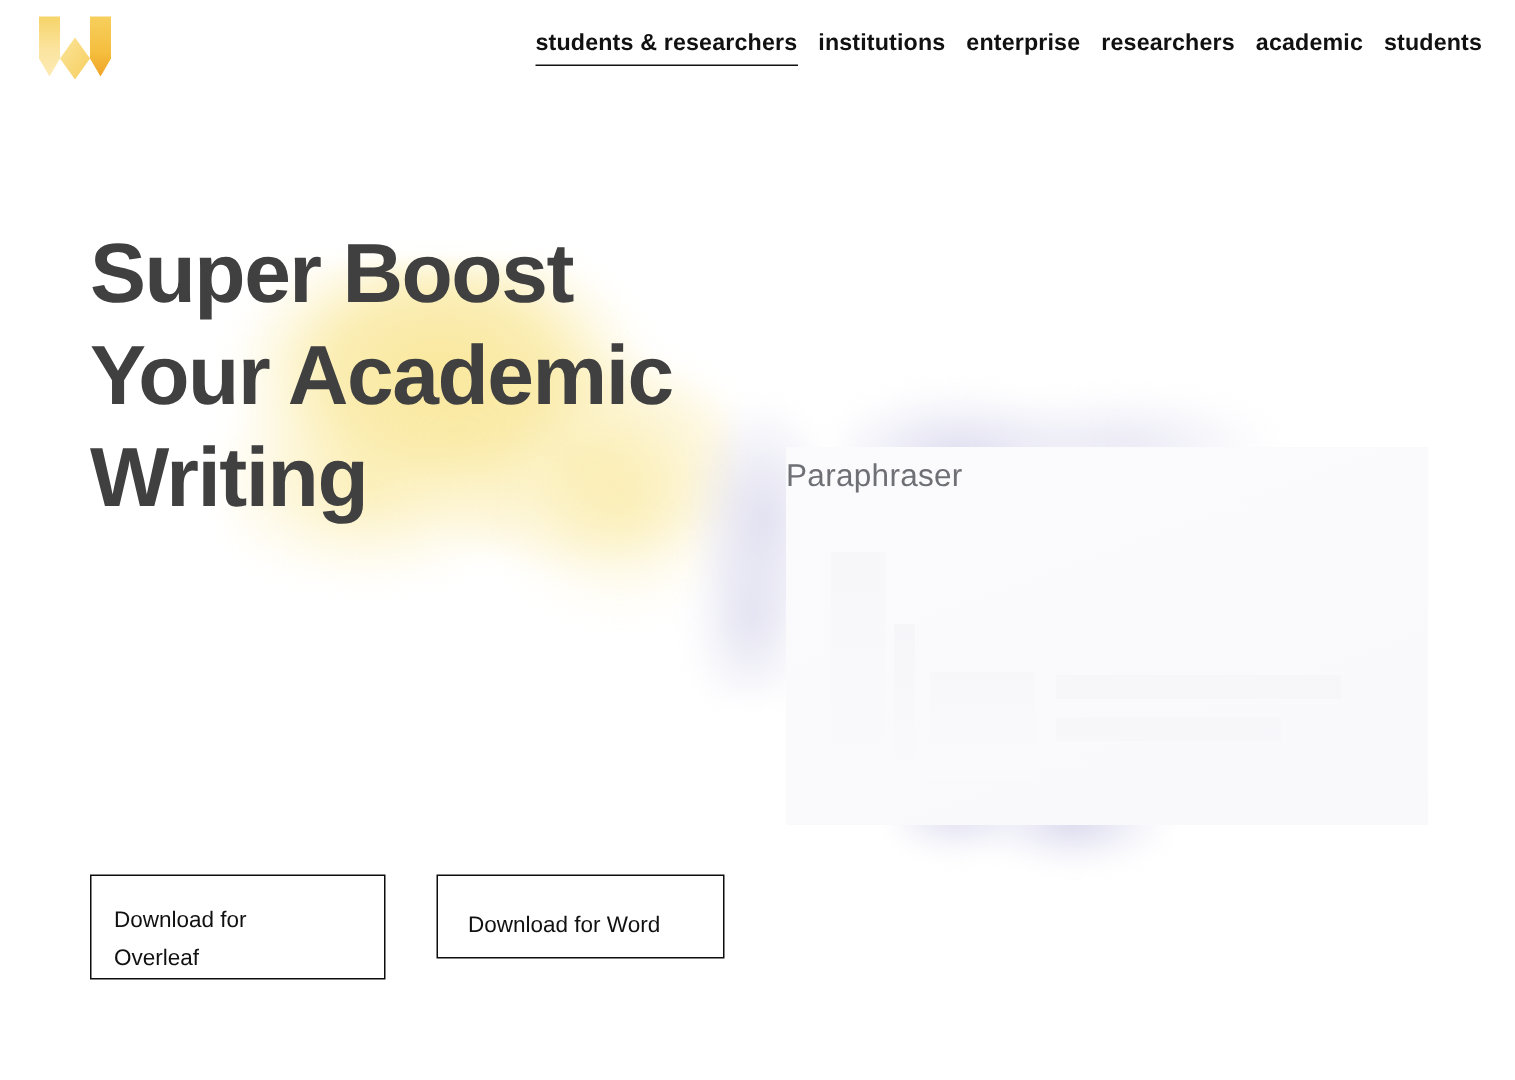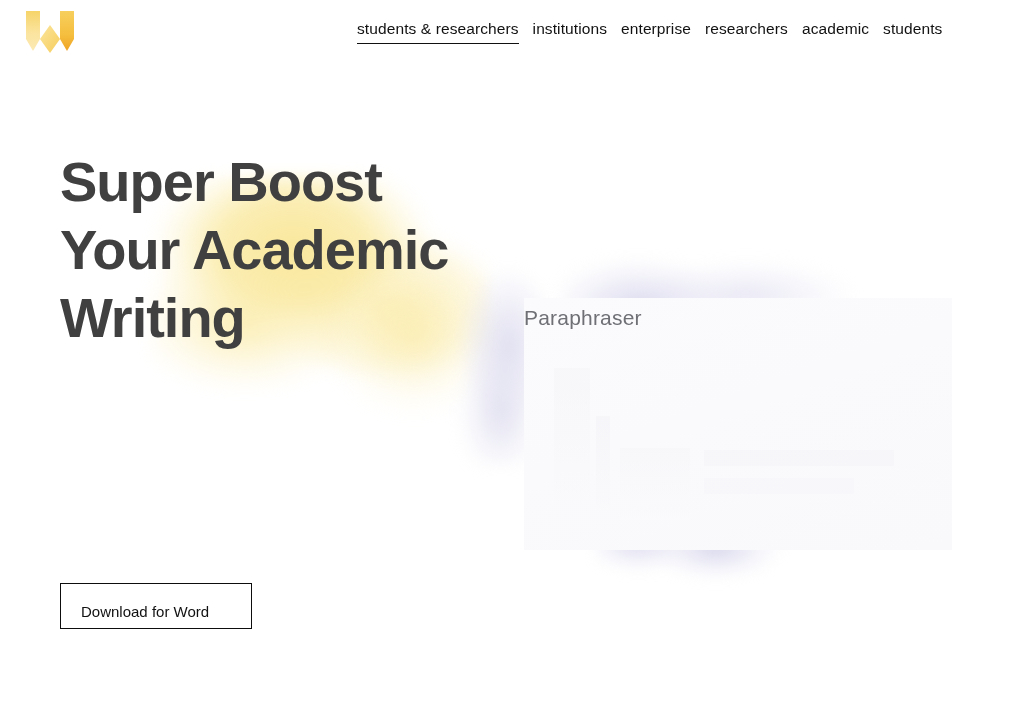--- a/index.html
+++ b/index.html
@@ -117,20 +117,21 @@
   .ghost-row-a { left: 180px; top: 152px; width: 190px; height: 16px;  background: #f4f4f8; }
   .ghost-row-b { left: 180px; top: 180px; width: 150px; height: 16px;  background: #f5f5f9; }
 
   
   header {
     position: absolute;
     left: 0; top: 0;
     width: 1010px;
     height: 60px;
     z-index: 5;
+    font-weight: bold;
   }
 
   .logo {
     position: absolute;
     left: 24px;
     top: 9px;
     width: 52px;
     height: 48px;
   }
 
@@ -223,21 +224,21 @@
   }
 
   .btn-overleaf {
     width: 197px;
     height: 70px;
     padding: 15px 0 0 15px;
   }
 
   .btn-word {
     width: 192px;
-    height: 46px;
+    height: 56px;
     padding: 10px 0 0 20px;
   }
 </style>
 </head>
 <body>
 
 <div class="blobs">
   <div class="blob-yellow"></div>
   <div class="blob-yellow-2"></div>
   <div class="blob-purple-a"></div>
@@ -294,14 +295,16 @@
 
 </header>
 
 <section class="hero">
   <h1 class="hero-title">Super Boost
 Your Academic
 Writing</h1>
 </section>
 
 <div class="cta-row">
+  <button class="btn btn-overleaf">Download for
+Overleaf</button>
   <button class="btn btn-word">Download for Word</button>
 </div>
 
 </body></html>

